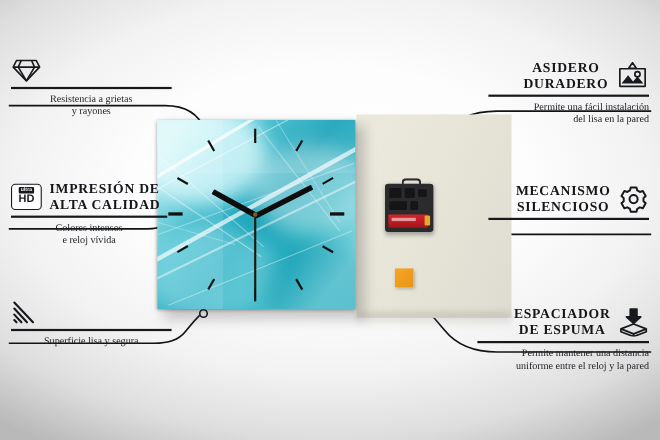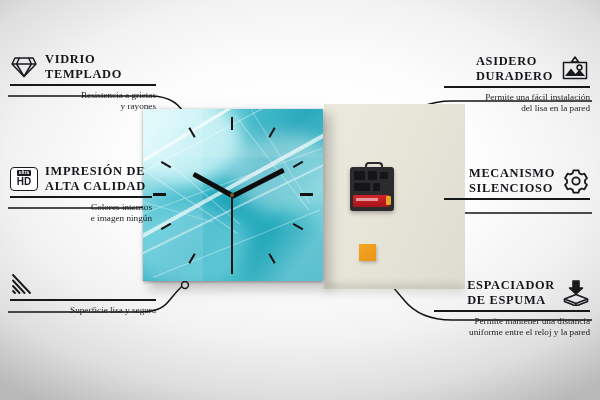--- a/index.html
+++ b/index.html
@@ -19,28 +19,28 @@
   .feat-head{display:flex;align-items:center;gap:7px;}
   .feat-left .feat-head{justify-content:flex-start;}
   .feat-right .feat-head{justify-content:flex-end;}
   .feat-title{
     font-family:"Liberation Serif", serif;
     font-weight:700;letter-spacing:.055em;
     font-size:12.4px;line-height:14.5px;color:#14161a;
     text-transform:uppercase;white-space:pre-line;
   }
   .feat-left .feat-title{text-align:left;}
-  .feat-right .feat-title{text-align:left;}
+  .feat-right .feat-title{text-align:center;}
   .rule{height:1.6px;background:#16181c;margin:3px 0 4px 0;}
   .feat-sub{
     font-family:"Liberation Serif", serif;
     font-size:9.2px;line-height:11.4px;color:#1b1d21;
     white-space:pre-line;
   }
-  .feat-left .feat-sub{text-align:right;}
+  .feat-left .feat-sub{text-align:center;}
   .feat-right .feat-sub{text-align:right;}
   .ico{flex:0 0 auto;display:block;}
 
   
   .hdbox{
     width:26px;height:22px;border:1.8px solid #17191d;border-radius:4px;
     display:flex;flex-direction:column;align-items:center;justify-content:center;
     background:#fff;
   }
   .hdbox .u{
@@ -203,40 +203,38 @@
   <div class="feature feat-left" style="left:10px;top:52px;width:146px;">
     <div class="feat-head">
       <svg class="ico" width="28" height="24" viewBox="0 0 28 24">
         <g fill="none" stroke="#17191d" stroke-width="1.5" stroke-linejoin="round">
           <path d="M5 3 H23 L26 9 L14 21.5 L2 9 Z"></path>
           <path d="M2 9 H26"></path>
             <path d="M9.3 3 L6.6 9 L14 21.5"></path>
             <path d="M18.7 3 L21.4 9 L14 21.5"></path>
         </g>
       </svg>
-      <div class="feat-title">VIDRIO
-TEMPLADO</div>
     </div>
     <div class="rule"></div>
     <div class="feat-sub">Resistencia a grietas
 y rayones</div>
   </div>
 
   <div class="feature feat-left" style="left:10px;top:164px;width:142px;">
     <div class="feat-head">
       <div class="hdbox ico">
         <div class="u">ultra</div>
         <div class="h">HD</div>
       </div>
       <div class="feat-title">IMPRESIÓN DE
 ALTA CALIDAD</div>
     </div>
     <div class="rule"></div>
     <div class="feat-sub">Colores intensos
-e imagen ningún</div>
+e reloj vívida</div>
   </div>
 
   <div class="feature feat-left" style="left:10px;top:272px;width:146px;">
     <div class="feat-head">
       <svg class="ico" width="28" height="24" viewBox="0 0 28 24">
         <g stroke="#17191d" stroke-width="1.9" stroke-linecap="round">
           <path d="M3 3 L20 21"></path>
             <path d="M3 8.5 L14.5 21"></path>
             <path d="M3 14 L9.5 21"></path>
             <path d="M3 19 L5 21"></path>

